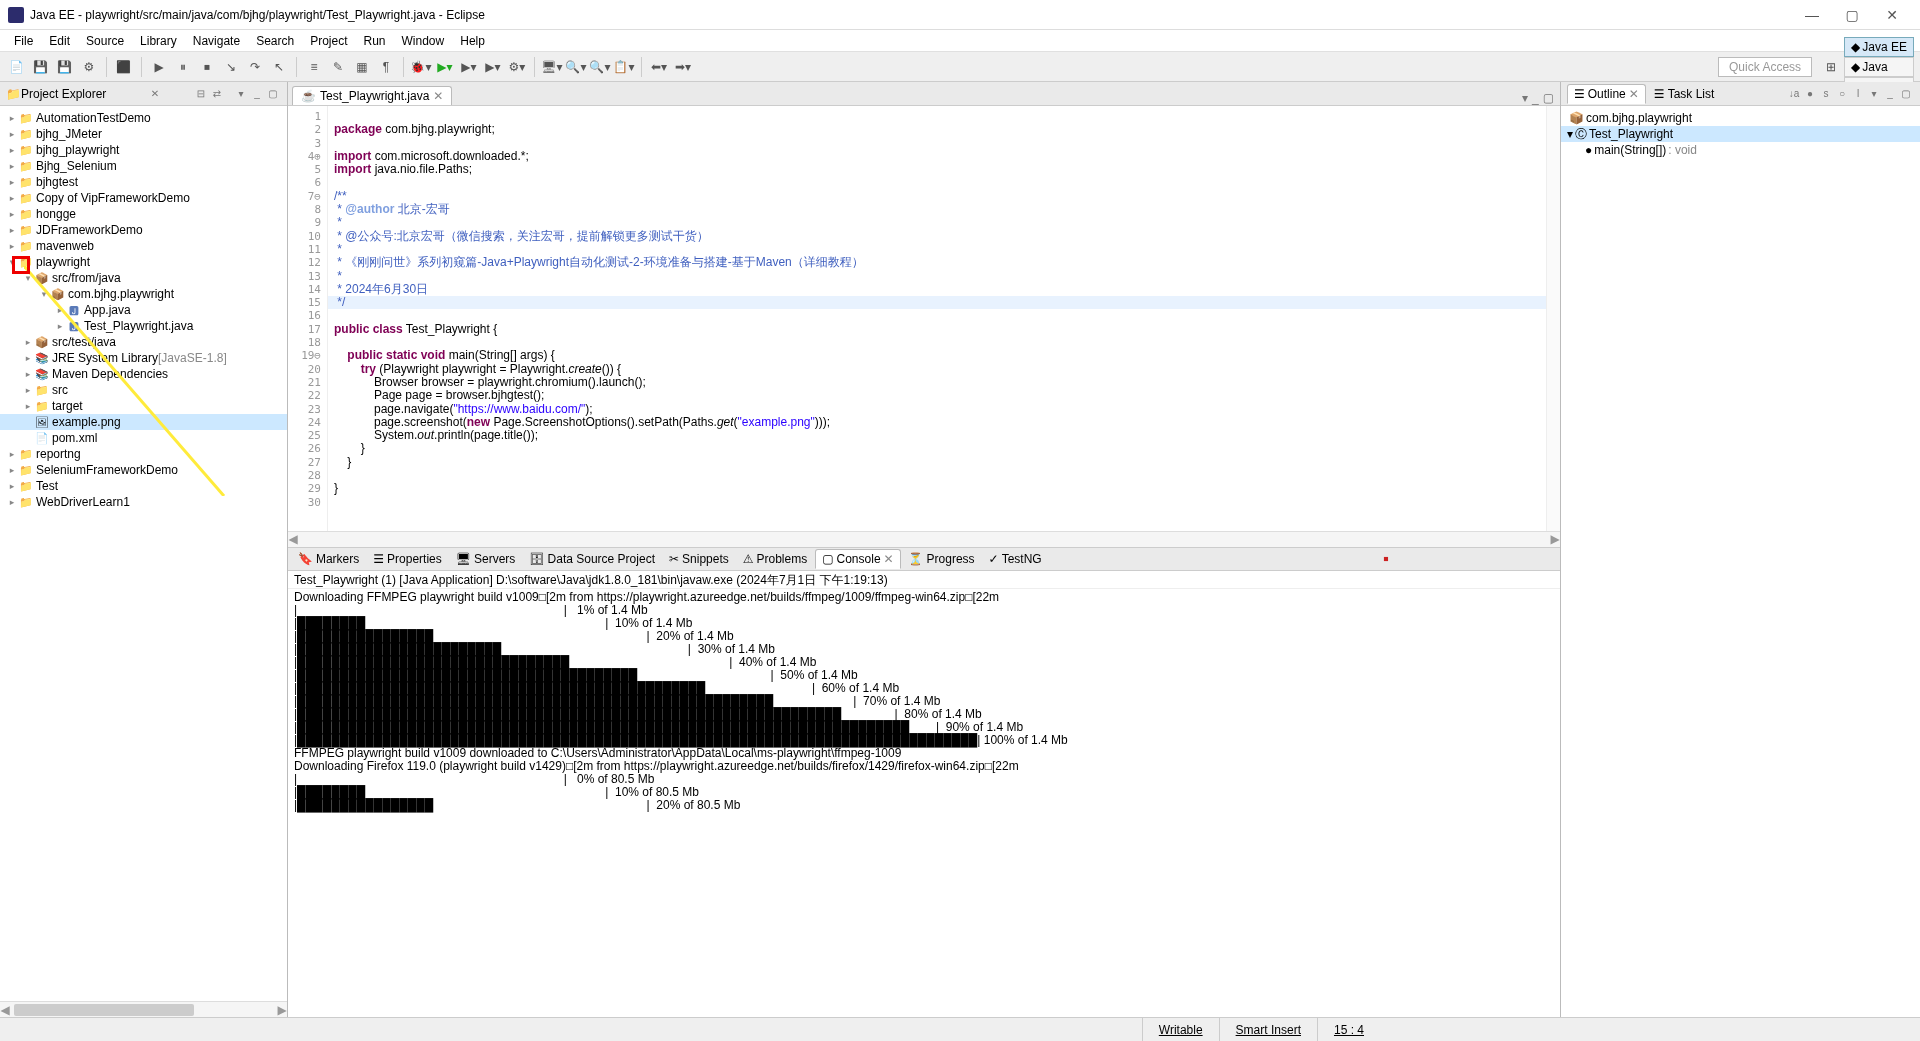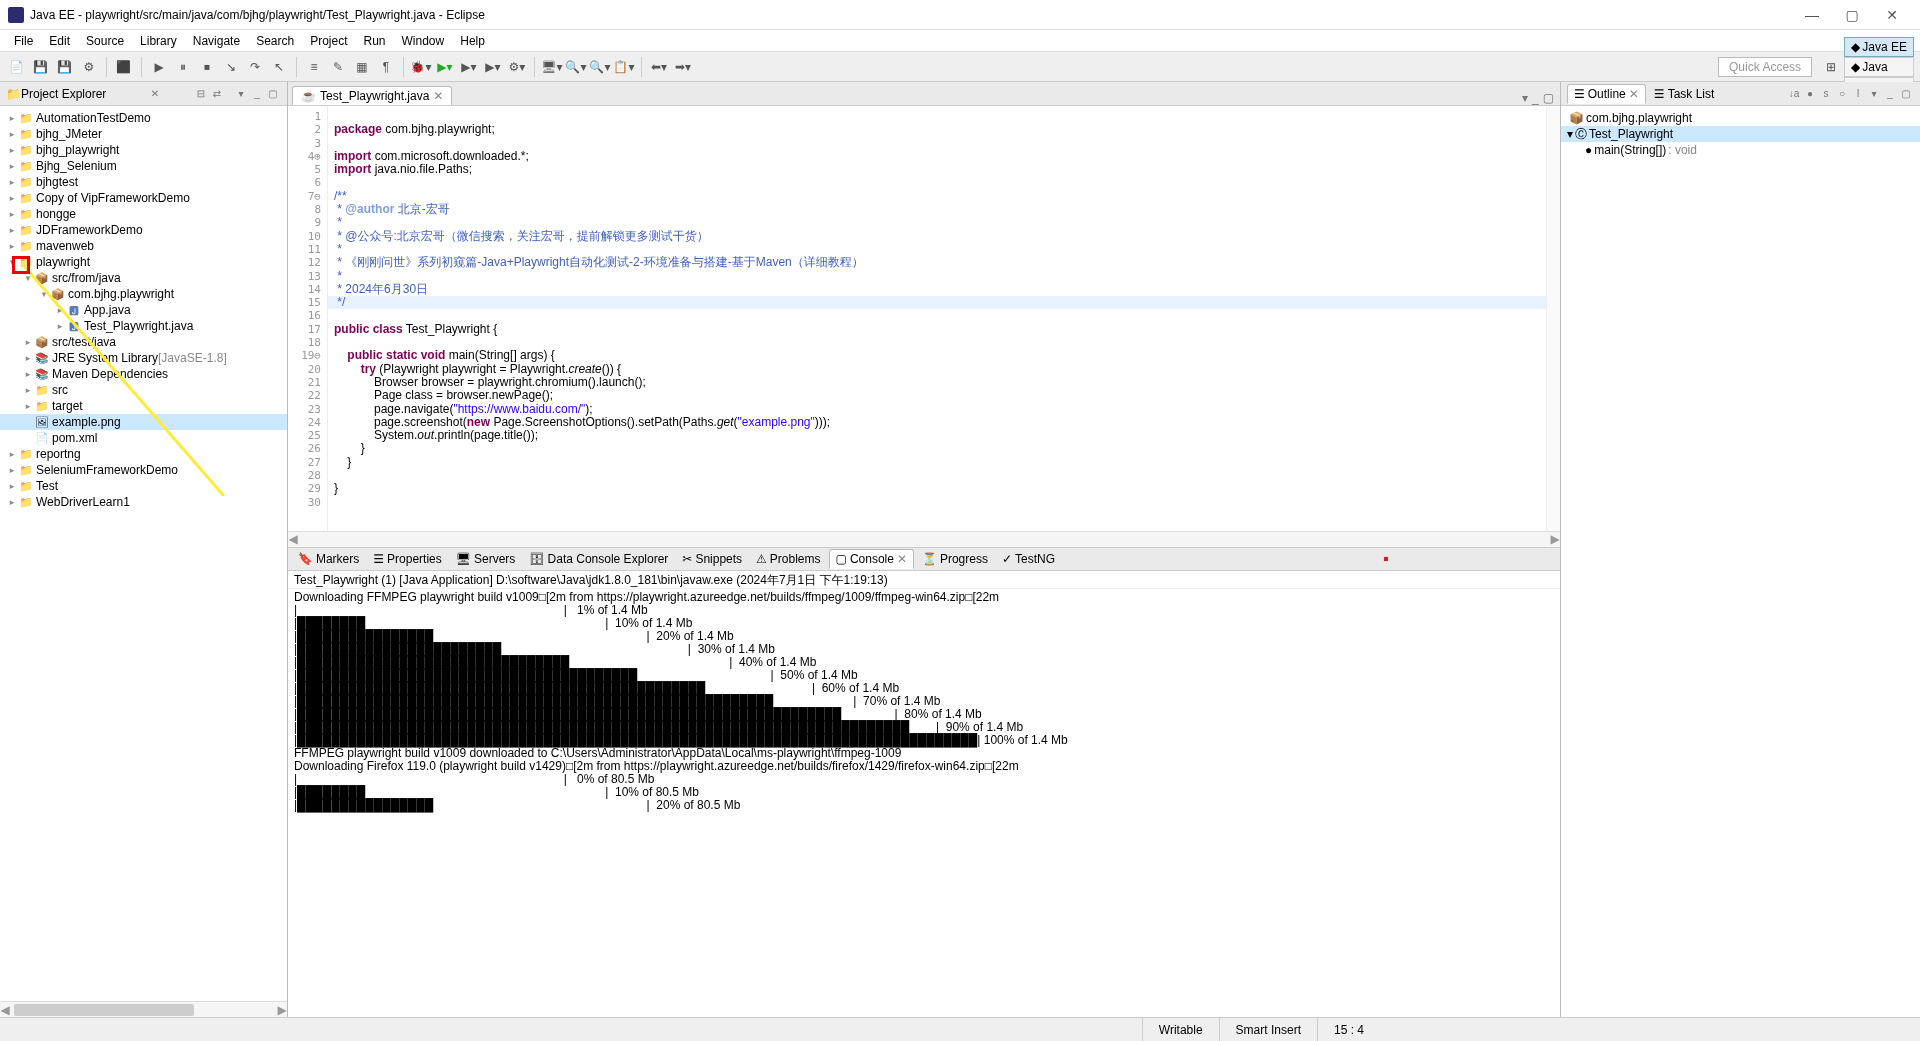--- a/index.html
+++ b/index.html
@@ -65,21 +65,21 @@
 
 .console { flex: 1; background: #fff; padding: 2px 6px; font-family: Consolas, monospace; font-size: 11px; overflow: auto; }
 .console .cl { white-space: pre; line-height: 13px; }
 
 .outline { width: 360px; background: #fff; border-left: 1px solid #bbb; display: flex; flex-direction: column; }
 .outline-tree { padding: 4px 0; }
 .outline-tree .oi { display: flex; align-items: center; height: 16px; padding-left: 6px; gap: 2px; }
 .typeret { color: #888; }
 
 .statusbar { height: 24px; background: #efefef; border-top: 1px solid #ccc; display: flex; align-items: center; }
-.statusbar .sseg { padding: 8px 16px; border-left: 1px solid #ccc; height: 100%; display: flex; align-items: center; }
+.statusbar .sseg { padding: 8px 16px; border-left: 1px solid #ccc; height: 100%; display: flex; align-items: center; text-decoration: underline; }
 .statusbar .sspacer { flex: 1; }
 
 .redbox { position: absolute; left: 12px; top: 150px; width: 18px; height: 18px; border: 3px solid #e00; z-index: 50; }
 .yellowline { position: absolute; left: 24px; top: 160px; width: 230px; height: 230px; z-index: 49; pointer-events: none; }
 
 .hscroll { height: 16px; background: #f5f5f5; border-top: 1px solid #ddd; display: flex; align-items: center; }
 .hscroll .thumb { height: 12px; background: #ccc; border-radius: 2px; }
 </style>
 </head>
 <body>
@@ -364,21 +364,21 @@
           <div class="ln" style="position: relative; z-index: 1;"><span class="doc" style=""> *</span></div>
           <div class="ln" style="position: relative; z-index: 1;"><span class="doc" style=""> * 2024年6月30日</span></div>
           <div class="hilite" style="top: 190.2px; height: 13.3px;"></div>
           <div class="ln" style="position: relative; z-index: 1;"><span class="doc" style=""> */</span></div>
           <div class="ln" style="position: relative; z-index: 1;"><span class="" style=""></span></div>
           <div class="ln" style="position: relative; z-index: 1;"><span class="kw" style="">public class</span><span class="" style=""> Test_Playwright {</span></div>
           <div class="ln" style="position: relative; z-index: 1;"><span class="" style=""></span></div>
           <div class="ln" style="position: relative; z-index: 1;"><span class="" style="">    </span><span class="kw" style="">public static void</span><span class="" style=""> main(String[] args) {</span></div>
           <div class="ln" style="position: relative; z-index: 1;"><span class="" style="">        </span><span class="kw" style="">try</span><span class="" style=""> (Playwright playwright = Playwright.</span><span class="" style="font-style:italic">create</span><span class="" style="">()) {</span></div>
           <div class="ln" style="position: relative; z-index: 1;"><span class="" style="">            Browser browser = playwright.chromium().launch();</span></div>
-          <div class="ln" style="position: relative; z-index: 1;"><span class="" style="">            Page class = browser.newPage();</span></div>
+          <div class="ln" style="position: relative; z-index: 1;"><span class="" style="">            Page page = browser.bjhgtest();</span></div>
           <div class="ln" style="position: relative; z-index: 1;"><span class="" style="">            page.navigate(</span><span class="str" style="">"https://www.baidu.com/"</span><span class="" style="">);</span></div>
           <div class="ln" style="position: relative; z-index: 1;"><span class="" style="">            page.screenshot(</span><span class="kw" style="">new</span><span class="" style=""> Page.ScreenshotOptions().setPath(Paths.</span><span class="" style="font-style:italic">get</span><span class="" style="">(</span><span class="str" style="">"example.png"</span><span class="" style="">)));</span></div>
           <div class="ln" style="position: relative; z-index: 1;"><span class="" style="">            System.</span><span class="" style="font-style:italic">out</span><span class="" style="">.println(page.title());</span></div>
           <div class="ln" style="position: relative; z-index: 1;"><span class="" style="">        }</span></div>
           <div class="ln" style="position: relative; z-index: 1;"><span class="" style="">    }</span></div>
           <div class="ln" style="position: relative; z-index: 1;"><span class="" style=""></span></div>
           <div class="ln" style="position: relative; z-index: 1;"><span class="" style="">}</span></div>
           <div class="ln" style="position: relative; z-index: 1;"><span class="" style=""></span></div>
         </div>
       <div class="fruler"></div>
@@ -396,21 +396,21 @@
         <div class="btab">
           <span>☰</span>
           <span>Properties</span>
         </div>
         <div class="btab">
           <span>🖥</span>
           <span>Servers</span>
         </div>
         <div class="btab">
           <span>🗄</span>
-          <span>Data Console Explorer</span>
+          <span>Data Source Project</span>
         </div>
         <div class="btab">
           <span>✂</span>
           <span>Snippets</span>
         </div>
         <div class="btab">
           <span>⚠</span>
           <span>Problems</span>
         </div>
         <div class="btab active">

